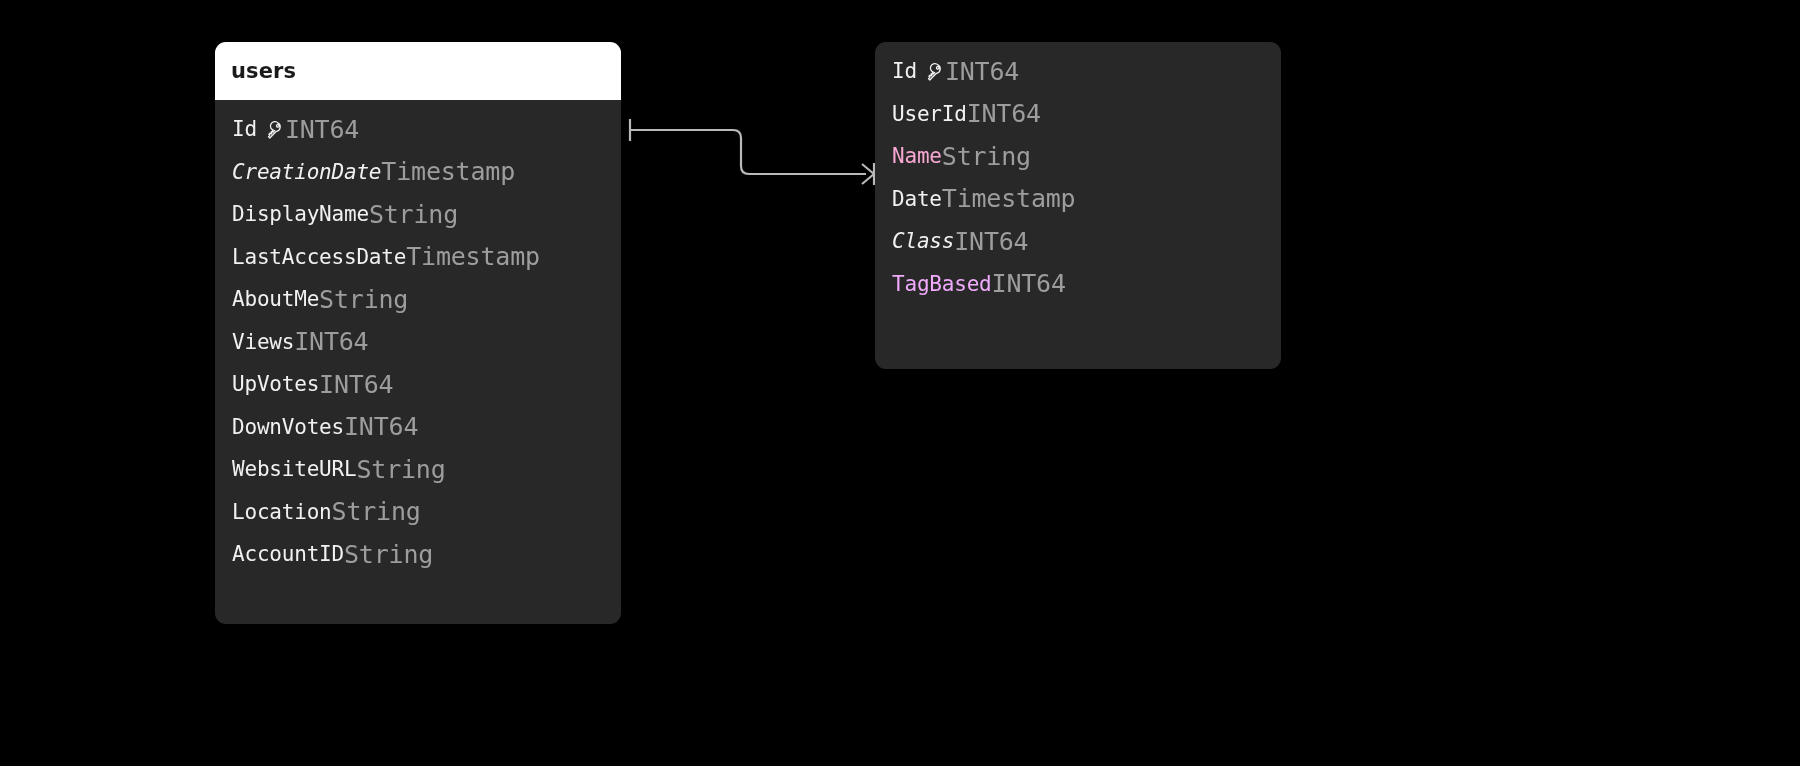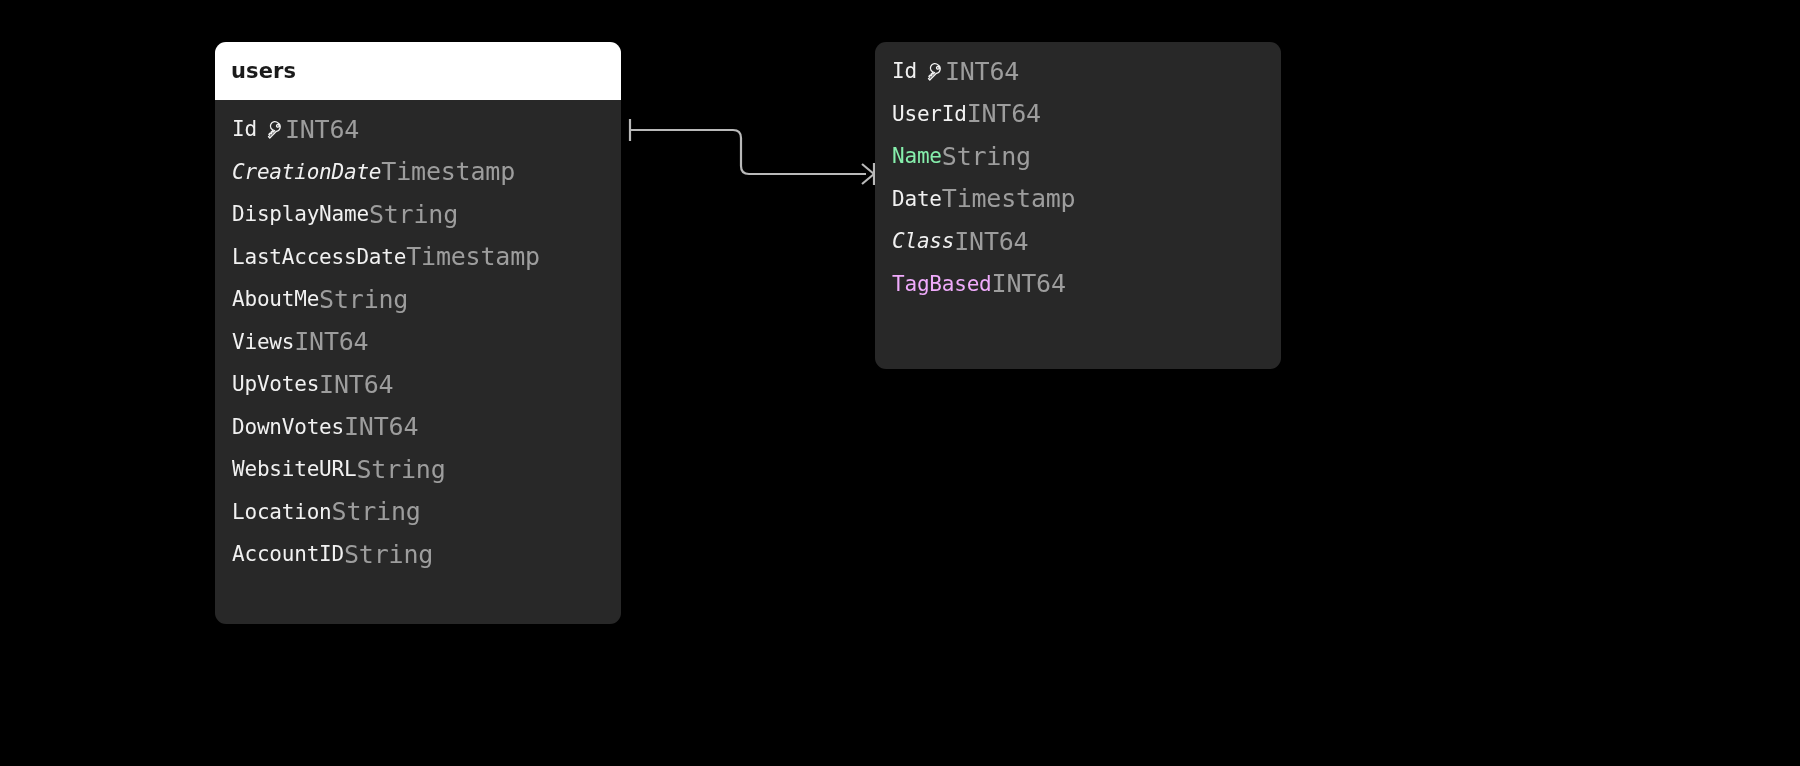--- a/index.html
+++ b/index.html
@@ -213,21 +213,21 @@
           <div class="field-type" style="color: rgb(157, 157, 157);">INT64</div>
         </div>
         <div class="field-row">
           <div class="field-name">
             <span style="color: rgb(241, 241, 241);">UserId</span>
           </div>
           <div class="field-type" style="color: rgb(157, 157, 157);">INT64</div>
         </div>
         <div class="field-row">
           <div class="field-name">
-            <span style="color: #86efac;">Name</span>
+            <span style="color: #f9a8d4;">Name</span>
           </div>
           <div class="field-type" style="color: rgb(157, 157, 157);">String</div>
         </div>
         <div class="field-row">
           <div class="field-name">
             <span style="color: rgb(241, 241, 241);">Date</span>
           </div>
           <div class="field-type" style="color: rgb(157, 157, 157);">Timestamp</div>
         </div>
         <div class="field-row">

